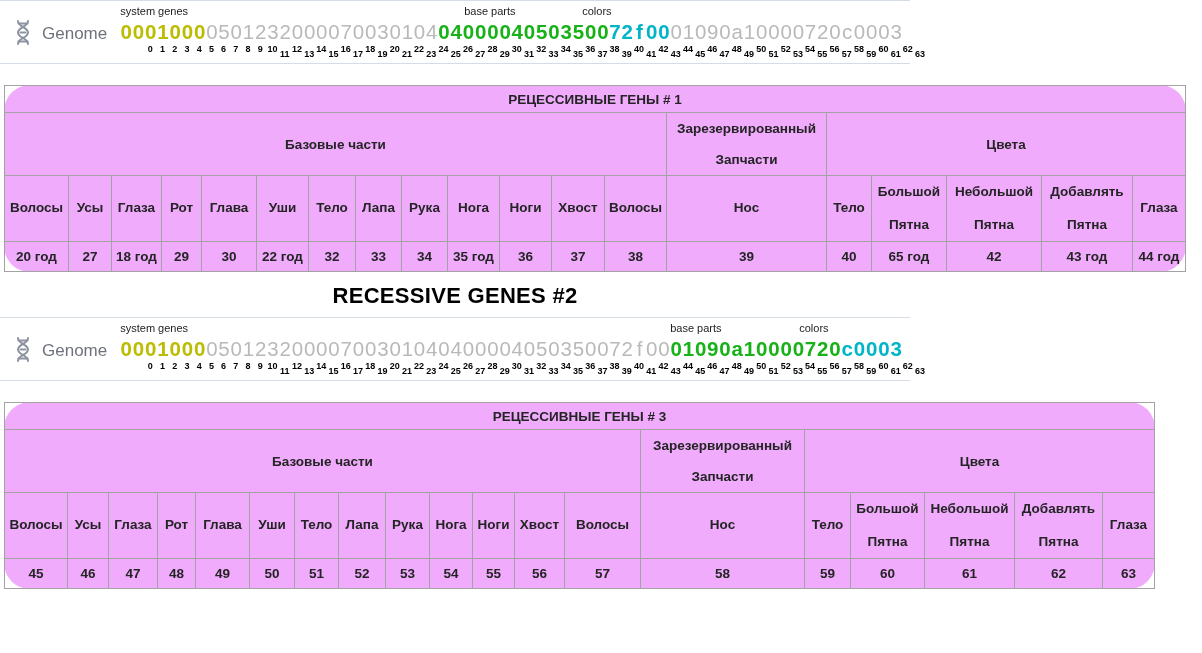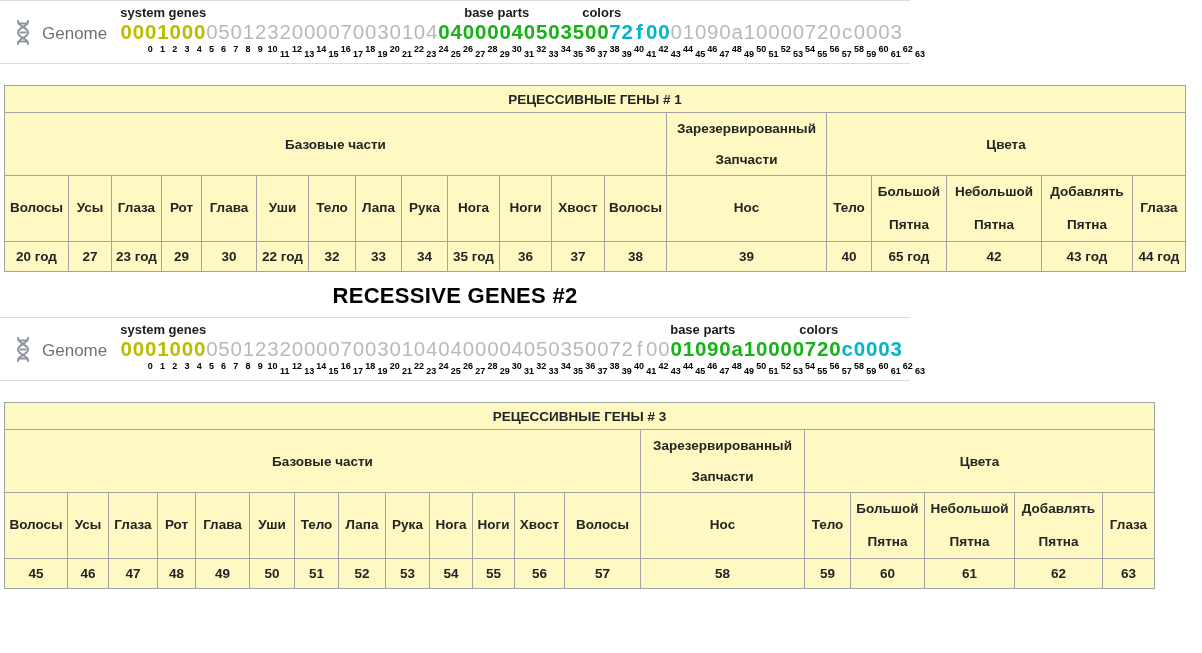--- a/index.html
+++ b/index.html
@@ -19,34 +19,34 @@
     border-top:1px solid #d6dce3; border-bottom:1px solid #d6dce3;
     padding:4px 0 3px 13px;
     display:flex; align-items:center;
   }
   .dna-wrap { flex:0 0 auto; display:inline-flex; }
   .g-label { font-size:17px; color:#6e727b; margin:2px 13px 0 9px; flex:0 0 auto; }
   .gblock { flex:0 0 auto; }
   .ann { position:relative; height:15px; }
   .ann span {
     position:absolute; top:0; white-space:nowrap;
-    font-size:13px; font-weight:700; color:#1c1c1c;
+    font-size:11px; font-weight:400; color:#1c1c1c;
   }
   .chars { font-size:0; white-space:nowrap; height:24px; line-height:24px; }
   .gc { display:inline-block; width:12.22px; font-size:20.5px; text-align:center; }
   .gidx { font-size:0; white-space:nowrap; height:16px;margin-left:24px; }
   .gi {
     display:inline-block; width:12.22px; text-align:center;
     font-size:9px; font-weight:700; color:#000; line-height:10px;
   }
   .gi.low { transform:translateY(5px); }
 
   table.genes {
     border-collapse:collapse; table-layout:fixed;
-    margin:21px 0 0 4px; background:#fef9c3;
+    margin:21px 0 0 4px; background:#f0abfc;border-radius:26px;
   }
   table.genes td, table.genes th {
     border:1px solid #a3a3a3; text-align:center; vertical-align:middle;
     font-size:13.5px; font-weight:700; color:#242424; padding:0 2px;
   }
   td.t-title { height:27px; }
   td.t-group { height:62px; line-height:2.3; }
   th.t-col   { height:66px; line-height:2.4; }
   td.t-val   { height:30px; }
 </style>
@@ -125,21 +125,21 @@
           <th class="t-col">Нос</th>
           <th class="t-col">Тело</th>
           <th class="t-col">Большой Пятна</th>
           <th class="t-col">Небольшой Пятна</th>
           <th class="t-col">Добавлять Пятна</th>
           <th class="t-col">Глаза</th>
         </tr>
         <tr>
           <td class="t-val">20 год</td>
           <td class="t-val">27</td>
-          <td class="t-val">23 год</td>
+          <td class="t-val">18 год</td>
           <td class="t-val">29</td>
           <td class="t-val">30</td>
           <td class="t-val">22 год</td>
           <td class="t-val">32</td>
           <td class="t-val">33</td>
           <td class="t-val">34</td>
           <td class="t-val">35 год</td>
           <td class="t-val">36</td>
           <td class="t-val">37</td>
           <td class="t-val">38</td>

